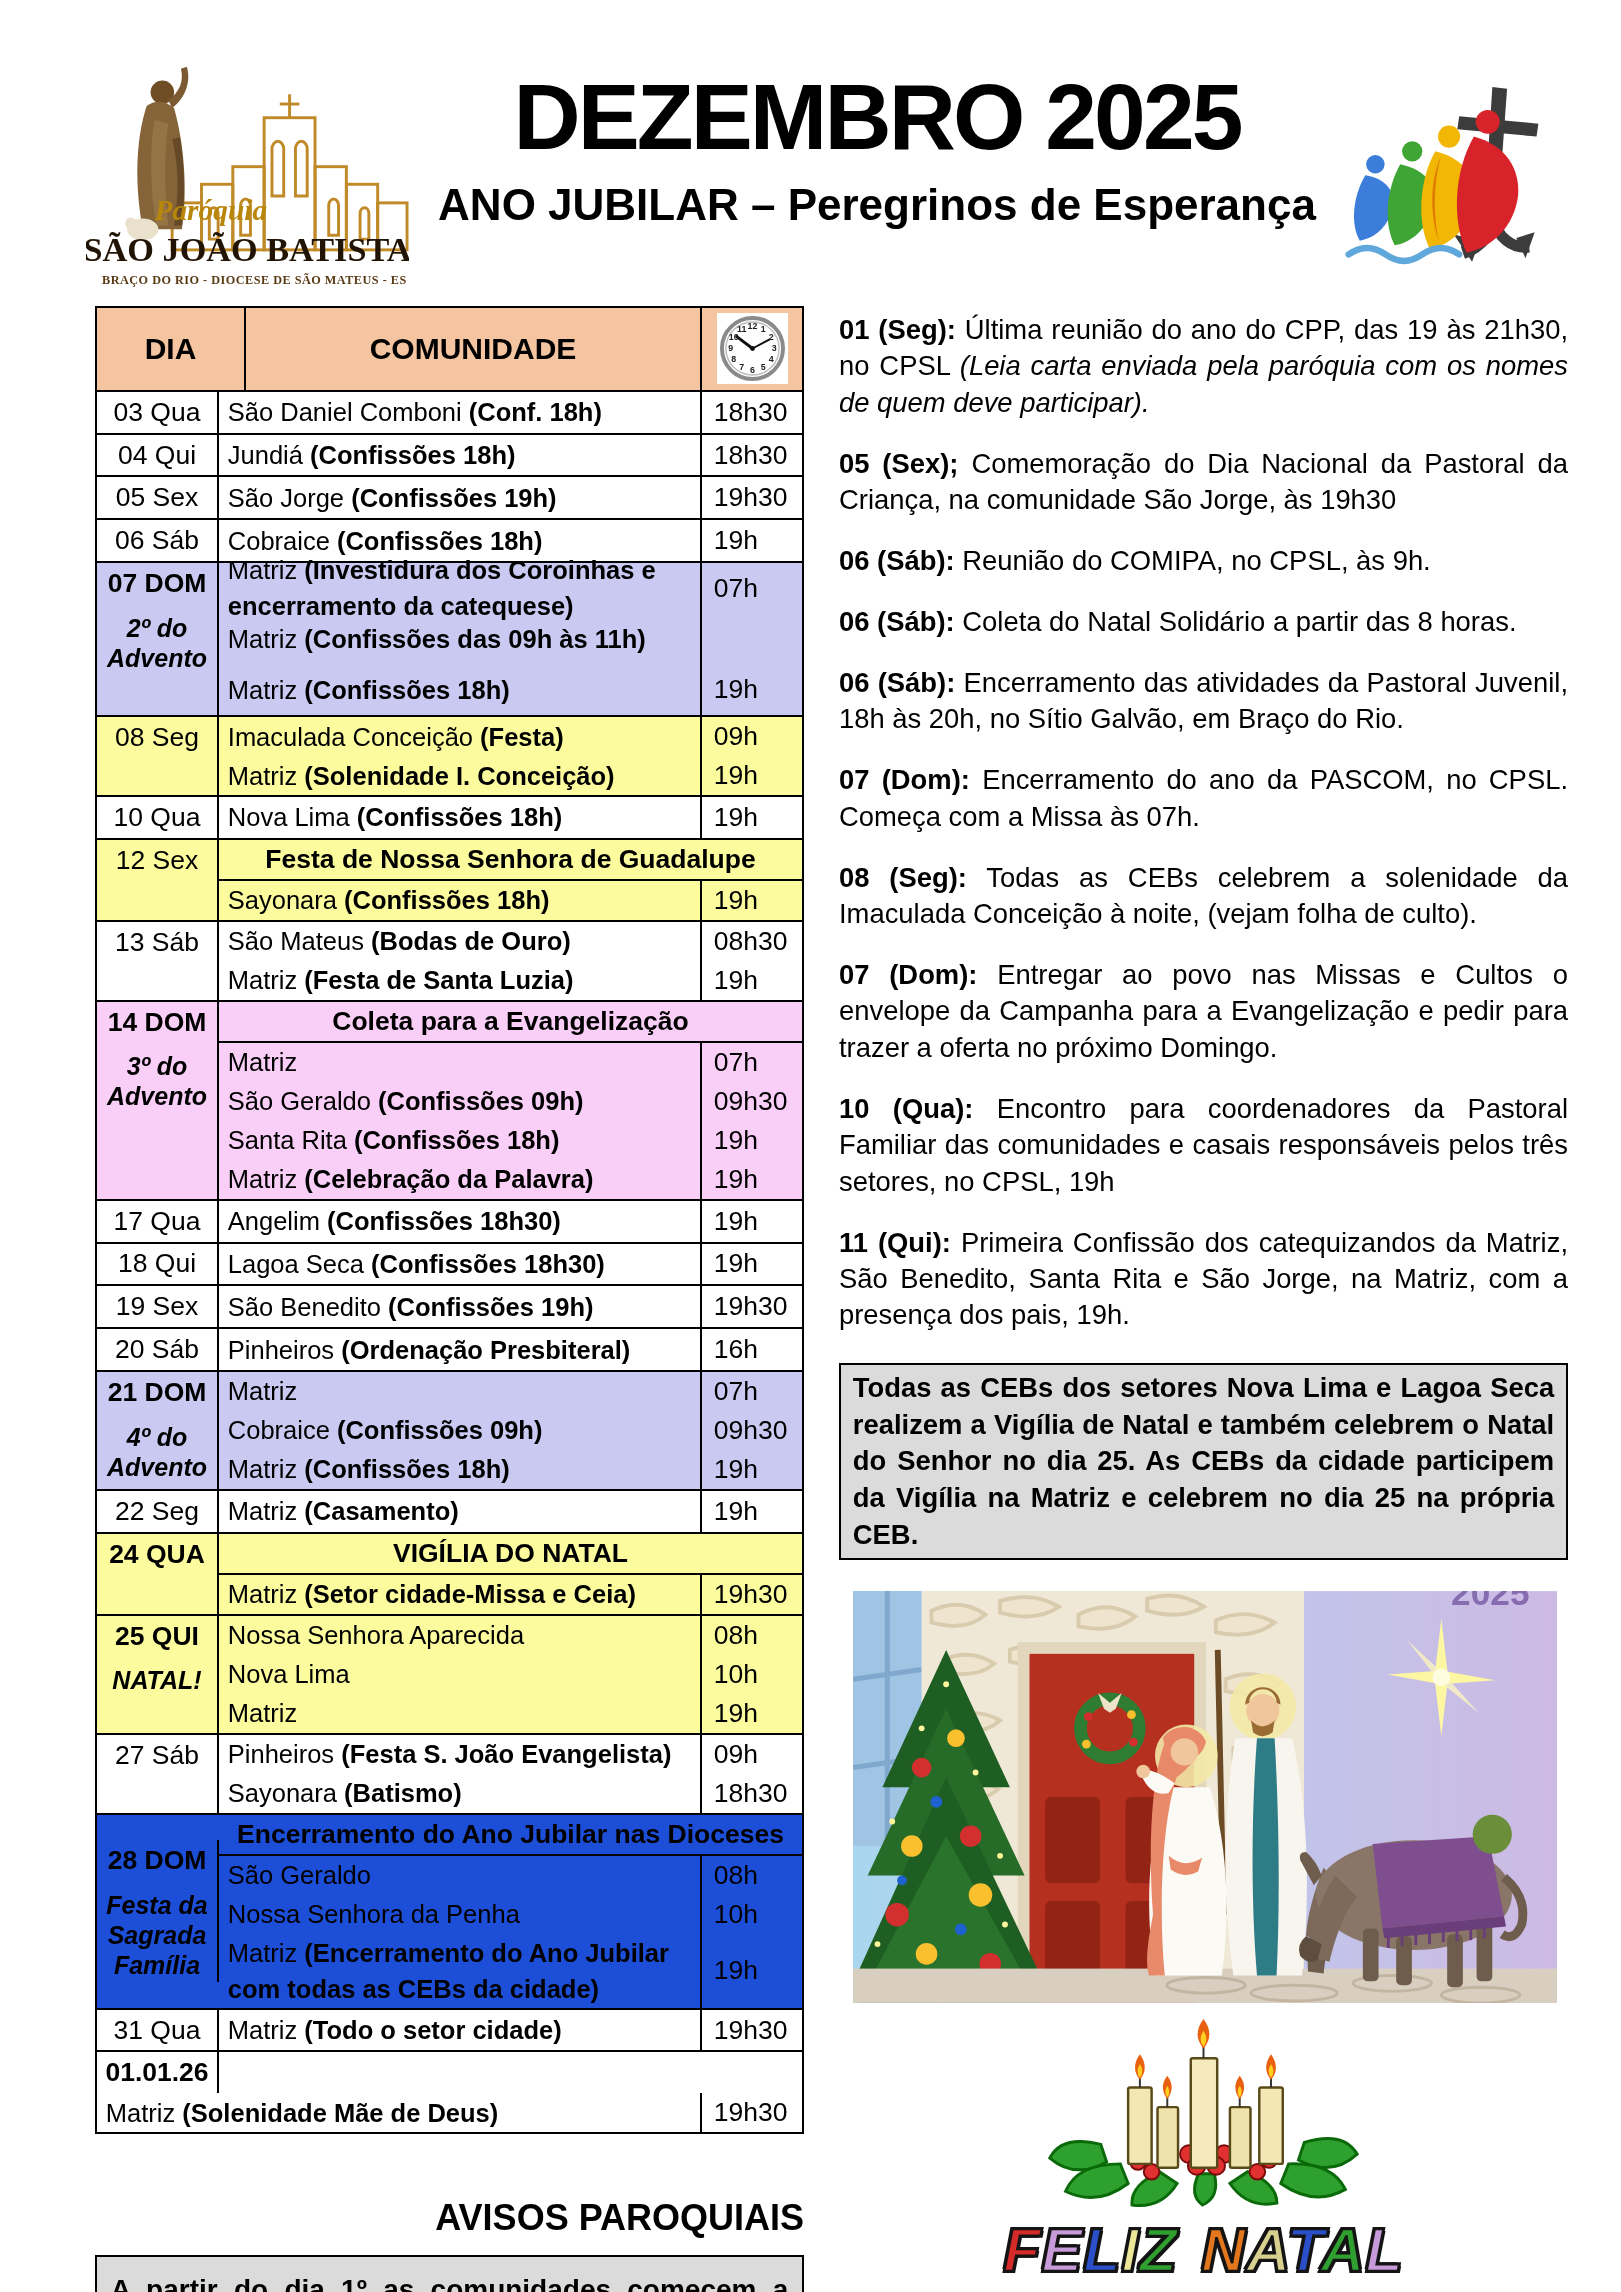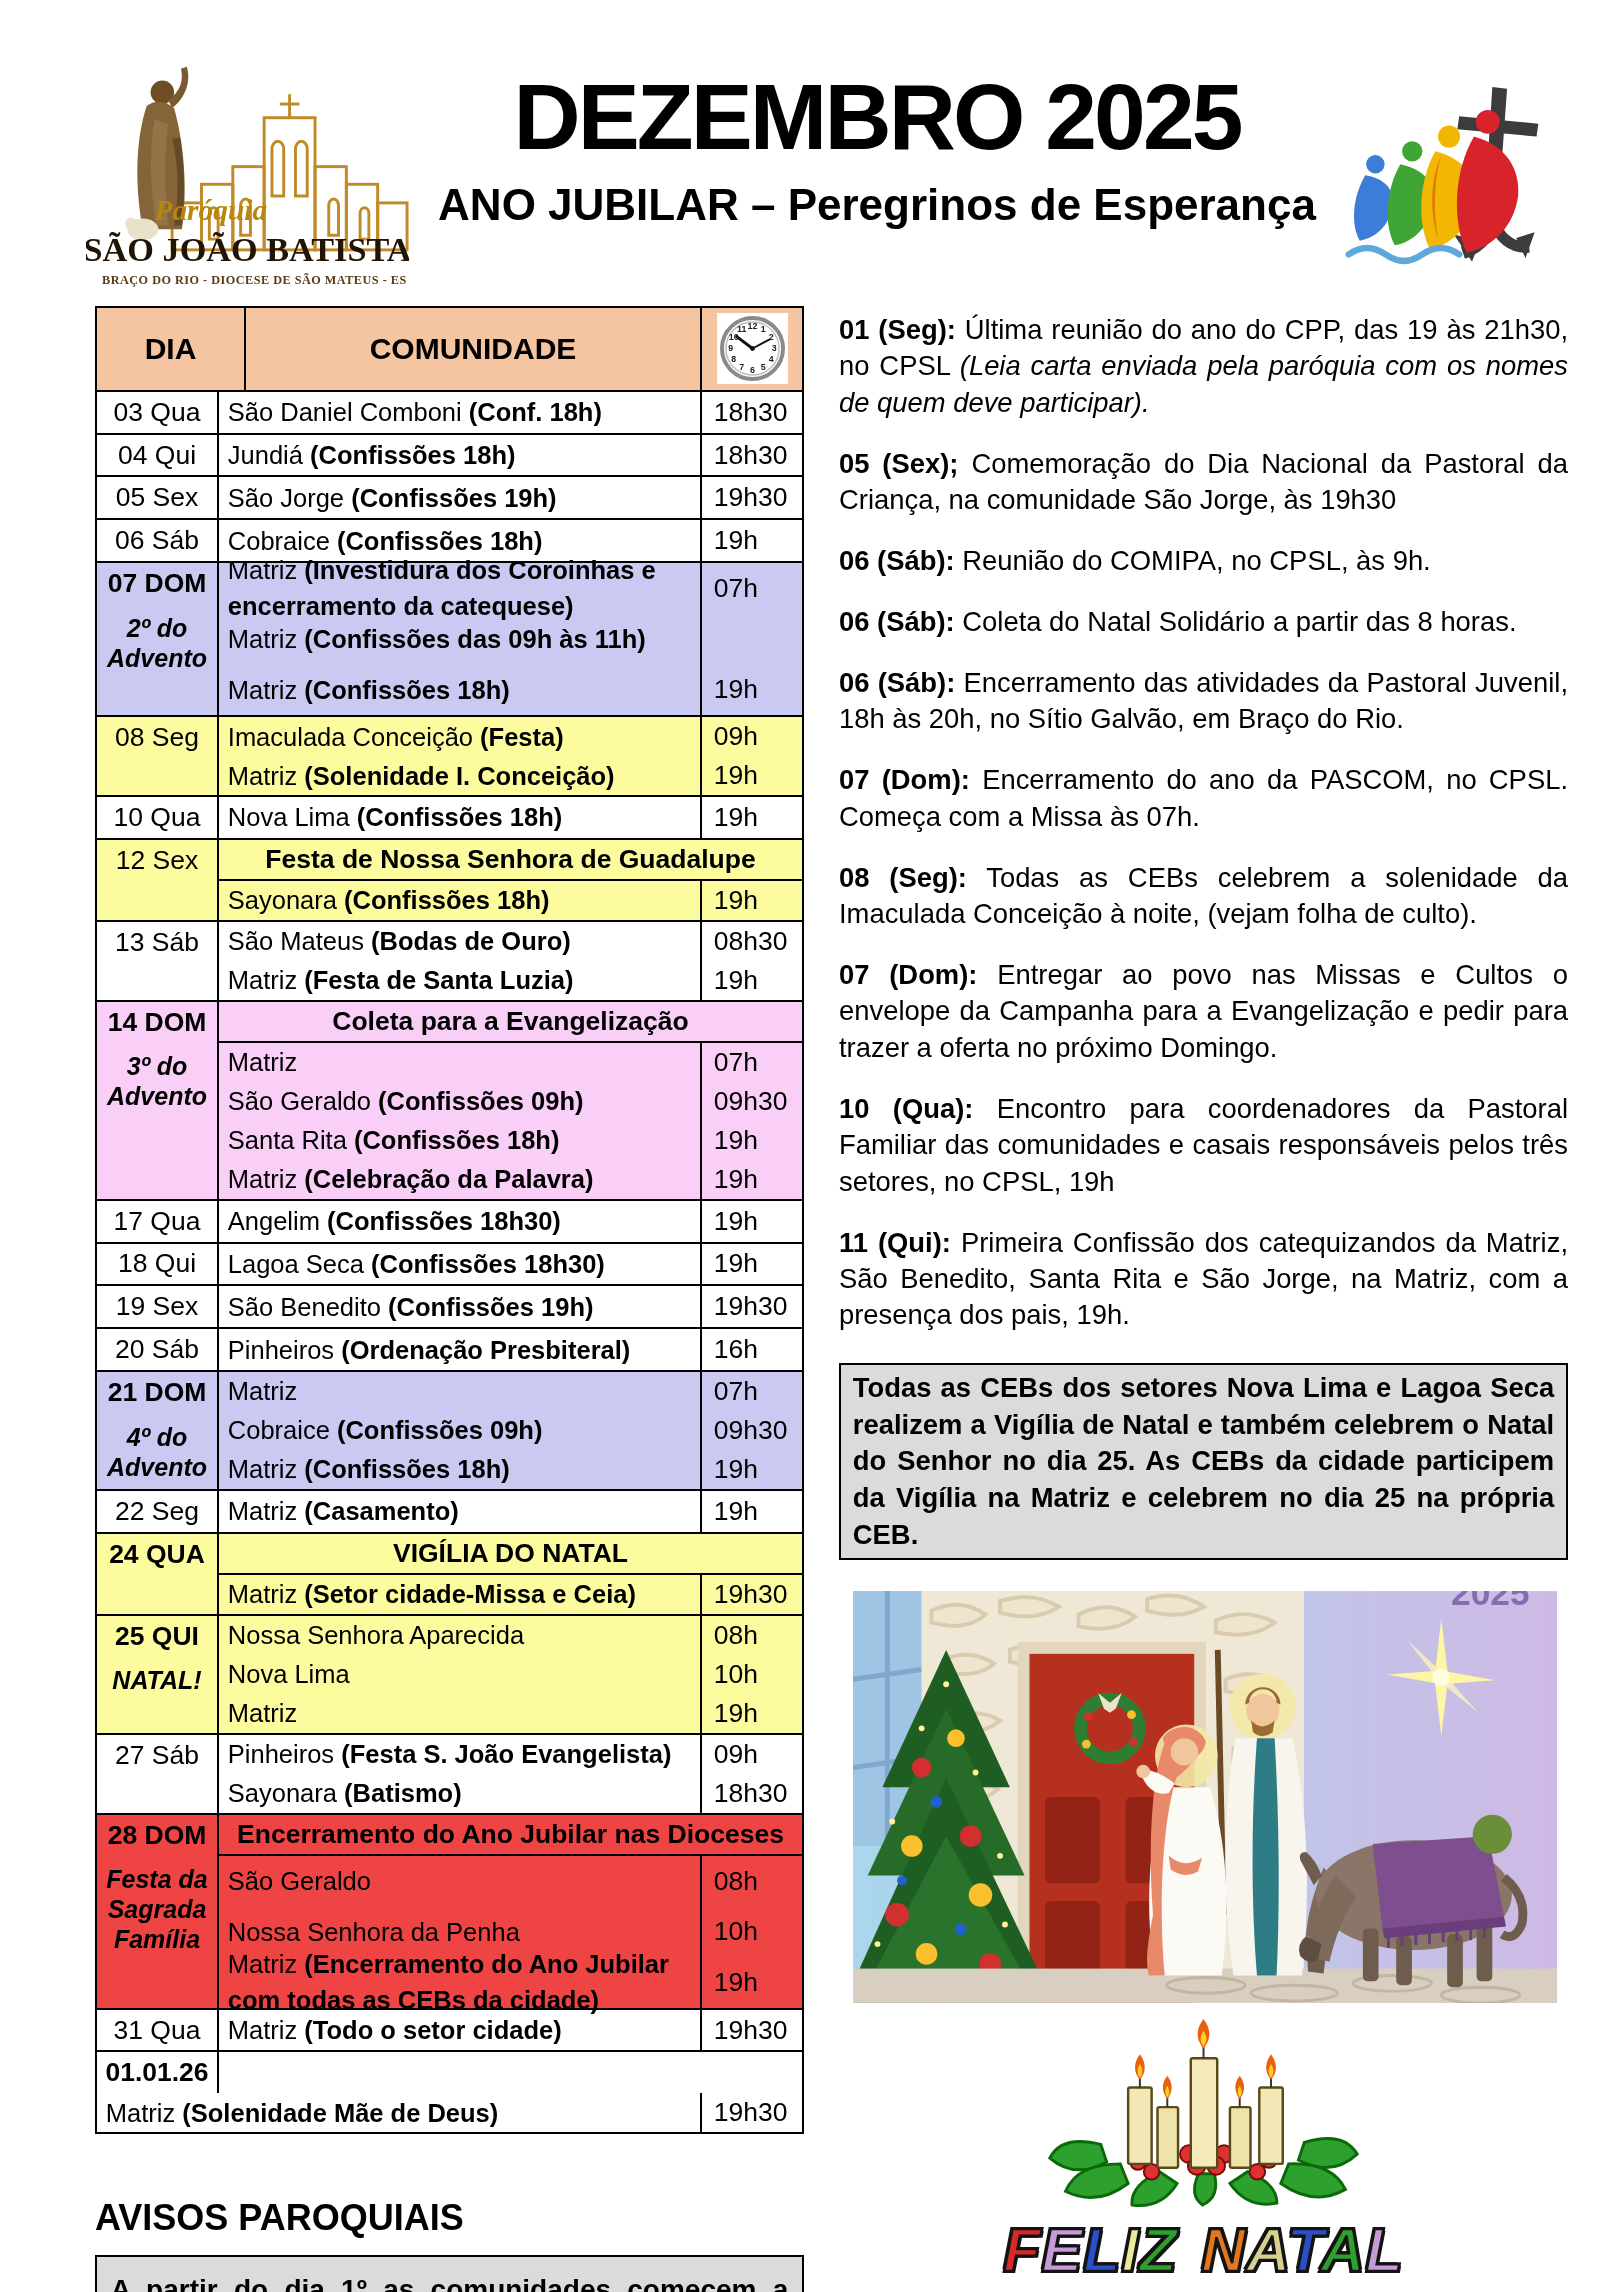--- a/index.html
+++ b/index.html
@@ -36,21 +36,21 @@
   .day-sub { font-weight:bold; font-style:italic; font-size:25px; line-height:30px; margin-top:11.8px; max-width:114px; }
   .row-content { flex:1; display:flex; flex-direction:column; min-width:0; }
   .banner { font-weight:bold; text-align:center; font-size:26.5px; line-height:37px; border-bottom:2px solid #000; padding:1px 3.9px; }
   .entries-wrap { flex:1; display:flex; flex-direction:column;border-radius:10px; }
   .entry { flex:1; display:flex; align-items:center; min-height:39px; }
   .e-text { flex:1; padding:1px 8.8px; font-size:25.5px; line-height:36px; min-width:0; }
   .e-text b { font-weight:bold; }
   .e-time { width:102px; flex:none; align-self:stretch; border-left:2px solid #000; display:flex; align-items:center; padding-left:11.8px; font-size:26.5px; }
 
   
-  .avisos-title { text-align:left; font-weight:bold; font-size:36px; margin:63px 0 15.7px; }
+  .avisos-title { text-align:right; font-weight:bold; font-size:36px; margin:63px 0 15.7px; }
   .avisos-box { border:2.9px solid #000; background:#DBDBDB; padding:5.9px 13.7px; }
   .aviso-item { font-weight:bold; font-size:28px; line-height:1.32; text-align:justify; margin:8.8px 0; }
 
   
   .announcements { padding-top:5.9px; }
   .ann { font-size:27.4px; line-height:1.33; text-align:justify; margin:0 0 24.5px; }
   .ann .b { font-weight:bold; }
   .ann .i { font-style:italic; }
   .callout { border:2.9px solid #000; background:#DBDBDB; padding:4.9px 11.8px; font-weight:bold; font-size:27.4px; line-height:1.34; text-align:justify; margin-top:29px; }
 
@@ -472,21 +472,21 @@
                     <div class="e-text">Pinheiros <b>(Festa S. João Evangelista)</b></div>
                     <div class="e-time">09h</div>
                   </div>
                   <div class="entry">
                     <div class="e-text">Sayonara <b>(Batismo)</b></div>
                     <div class="e-time">18h30</div>
                   </div>
                 </div>
               </div>
             </div>
-            <div class="t-row" style="background: #ef4444;">
+            <div class="t-row" style="background: #1d4ed8; align-items: center;">
               <div class="cell-day">
                 <div class="day-label bold">28 DOM</div>
                 <div class="day-sub">Festa da Sagrada Família</div>
               </div>
               <div class="row-content">
                 <div class="banner">Encerramento do Ano Jubilar nas Dioceses</div>
                 <div class="entries-wrap">
                   <div class="entry">
                     <div class="e-text">São Geraldo</div>
                     <div class="e-time">08h</div>

